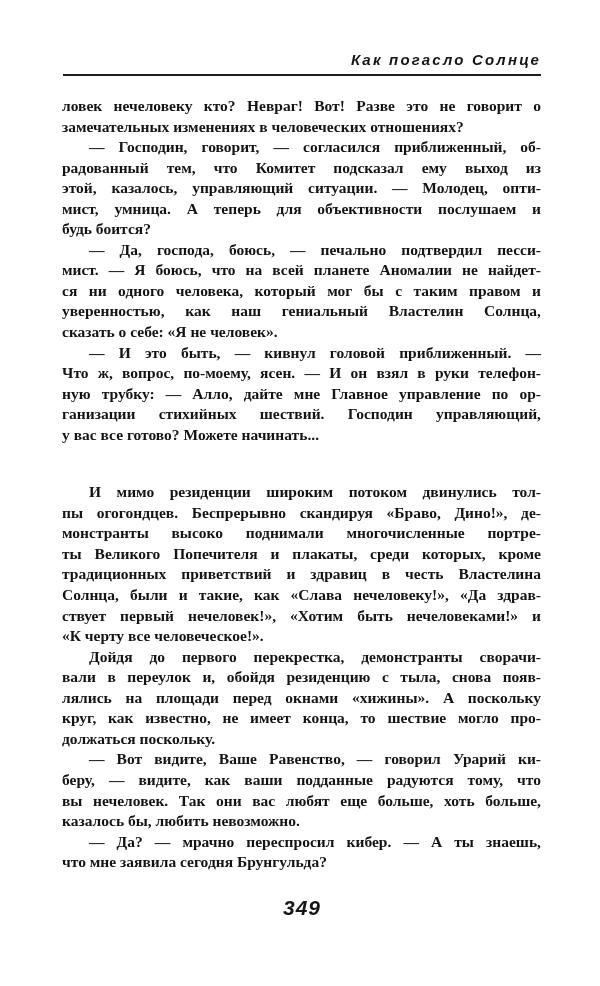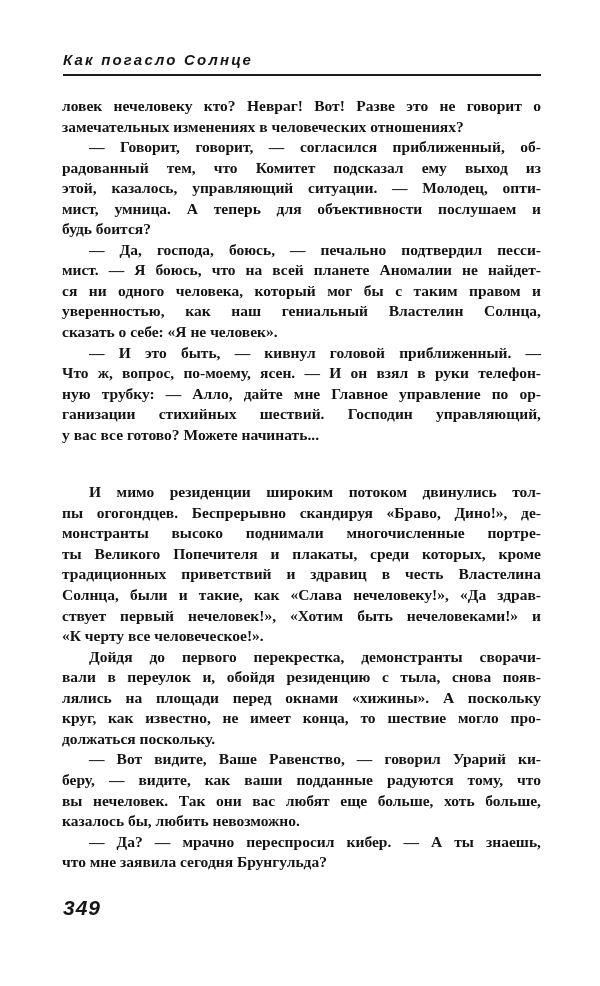--- a/index.html
+++ b/index.html
@@ -13,20 +13,21 @@
     height: 986px;
     background: #ffffff;
     overflow: hidden;
     font-family: "Liberation Serif", "DejaVu Serif", serif;
   }
   .header-title {
     position: absolute;
     top: 51px;
     left: 63px;
     width: 478px;
+    text-align: right;
     font-family: "Liberation Sans", "DejaVu Sans", sans-serif;
     font-style: italic;
     font-weight: bold;
     font-size: 15px;
     letter-spacing: 2.2px;
     color: #161616;
     white-space: nowrap;
   }
   .header-rule {
     position: absolute;
@@ -56,21 +57,21 @@
   .line.last {
     text-align: left;
     text-align-last: left;
   }
   .line.indent { text-indent: 27px; }
   .footer-pagenum {
     position: absolute;
     top: 896px;
     left: 63px;
     width: 478px;
-    text-align: left;
+    text-align: center;
     font-family: "Liberation Sans", "DejaVu Sans", sans-serif;
     font-weight: bold;
     font-style: italic;
     font-size: 21px;
     letter-spacing: 1px;
     color: #161616;
   }
 </style>
 </head>
 <body>
@@ -78,21 +79,21 @@
 <div class="page">
   <div class="header-title">Как погасло Солнце</div>
   <div class="header-rule"></div>
 
   <div class="body-text">
       <div class="para">
         <div class="line">ловек нечеловеку кто? Невраг! Вот! Разве это не говорит о</div>
         <div class="line last">замечательных изменениях в человеческих отношениях?</div>
       </div>
       <div class="para">
-        <div class="line indent">— Говорит, говорит, — согласился приближенный, об-</div>
+        <div class="line indent">— Господин, говорит, — согласился приближенный, об-</div>
         <div class="line">радованный тем, что Комитет подсказал ему выход из</div>
         <div class="line">этой, казалось, управляющий ситуации. — Молодец, опти-</div>
         <div class="line">мист, умница. А теперь для объективности послушаем и</div>
         <div class="line last">будь боится?</div>
       </div>
       <div class="para">
         <div class="line indent">— Да, господа, боюсь, — печально подтвердил песси-</div>
         <div class="line">мист. — Я боюсь, что на всей планете Аномалии не найдет-</div>
         <div class="line">ся ни одного человека, который мог бы с таким правом и</div>
         <div class="line">уверенностью, как наш гениальный Властелин Солнца,</div>

